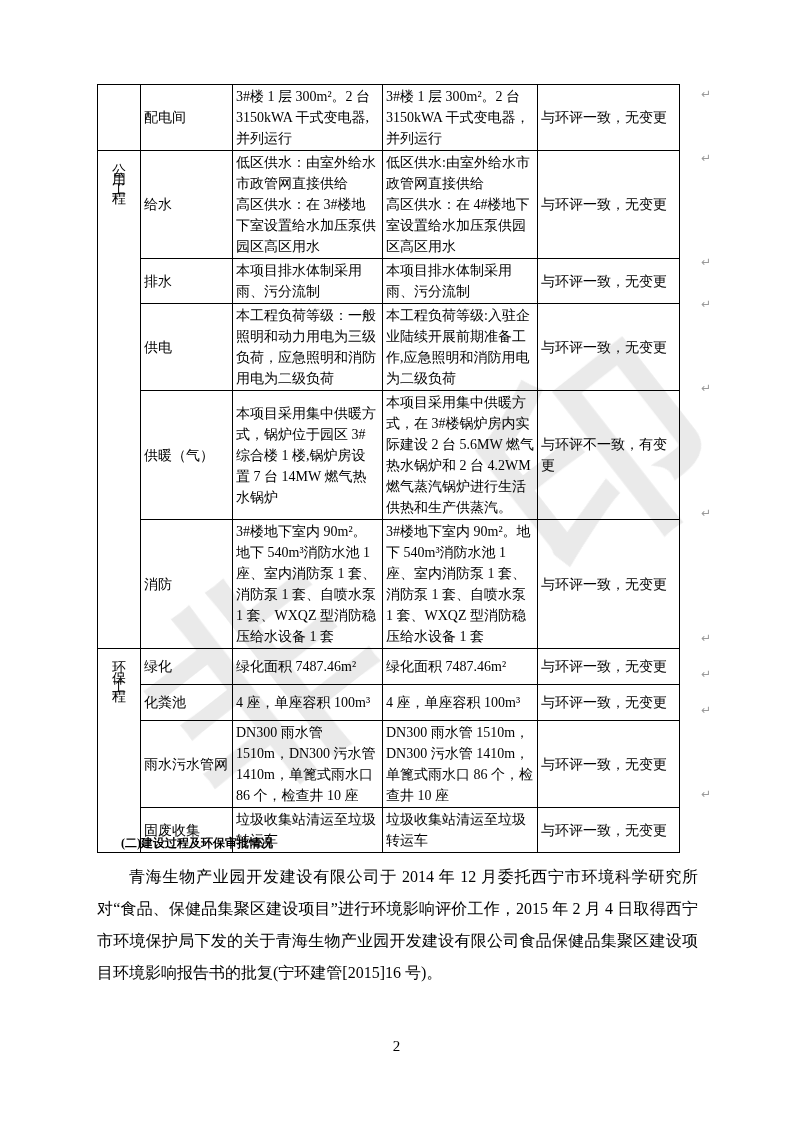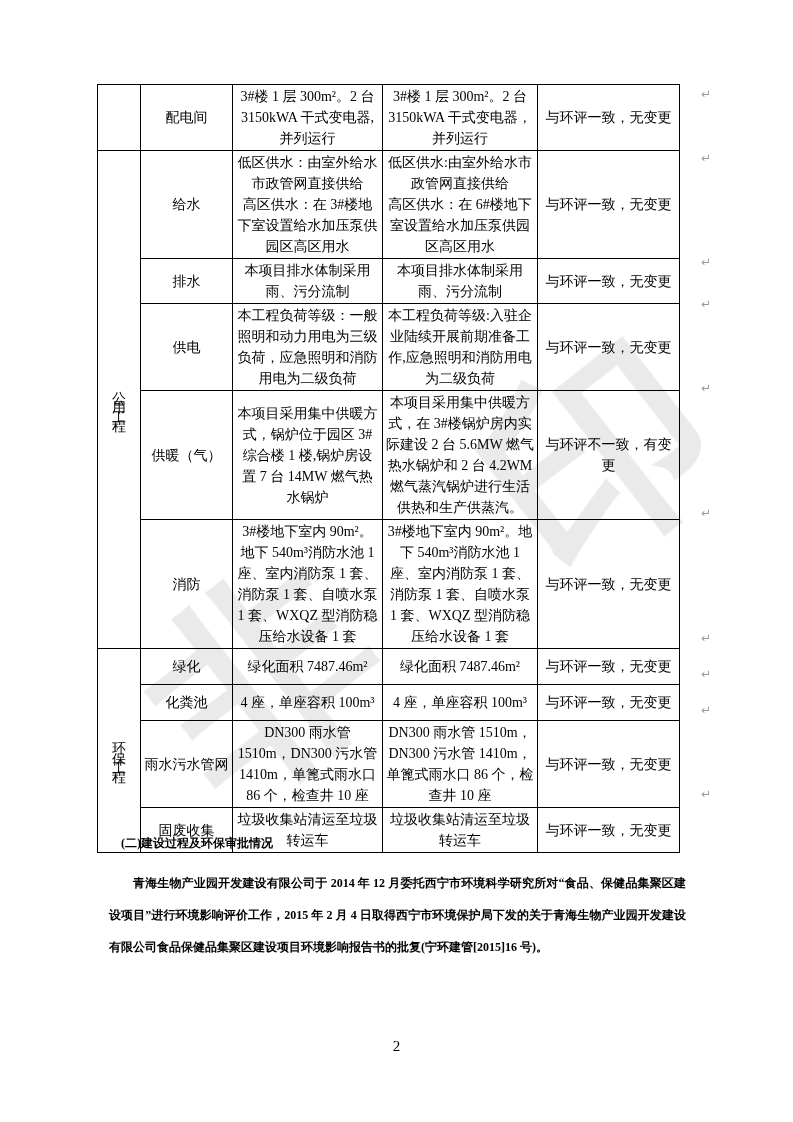--- a/index.html
+++ b/index.html
@@ -20,21 +20,21 @@
   .wm-2{left:492px;top:348px;}
   
   .doc-table{
     position:absolute;z-index:2;left:97px;top:84px;
     border-collapse:collapse;table-layout:fixed;
     font-size:14px;line-height:21px;
   }
   .doc-table td{
     border:1px solid #000;
     padding:1px 3px;
-    text-align:center;vertical-align:middle;
+    text-align:left;vertical-align:middle;
     white-space:pre-line;
     background:transparent;
   }
   .col-cat{width:43px;}
   .col-name{width:92px;}
   .col-d1{width:150px;}
   .col-d2{width:155px;}
   .col-comp{width:142px;}
   td.cat{
     writing-mode:vertical-rl;text-orientation:upright;
@@ -48,24 +48,23 @@
   }
   
   .text-block{
     position:absolute;z-index:2;left:97px;top:831px;width:601px;
   }
   .section-heading{
     font-size:12px;font-weight:bold;line-height:24px;
     text-indent:2em;margin:0 0 6px 0;
   }
   .body-para{
-    font-size:12px;line-height:32px;
+    font-size:16px;line-height:32px;
     text-indent:2em;text-align:justify;
-    margin:12px;
-    font-weight:bold;
+    margin:0;
   }
   .page-number{
     position:absolute;z-index:2;left:0;top:1038px;width:793px;
     text-align:center;font-size:15px;
   }
 </style>
 </head>
 <body>
 
 <div class="page">
@@ -90,21 +89,21 @@
       <td>3#楼 1 层 300m²。2 台 3150kWA 干式变电器,并列运行</td>
       <td>3#楼 1 层 300m²。2 台 3150kWA 干式变电器，并列运行</td>
       <td>与环评一致，无变更</td>
     </tr>
     <tr style="height:104px;">
       <td class="cat" rowspan="5">公用工程</td>
       <td>给水</td>
       <td>低区供水：由室外给水市政管网直接供给
 高区供水：在 3#楼地下室设置给水加压泵供园区高区用水</td>
       <td>低区供水:由室外给水市政管网直接供给
-高区供水：在 6#楼地下室设置给水加压泵供园区高区用水</td>
+高区供水：在 4#楼地下室设置给水加压泵供园区高区用水</td>
       <td>与环评一致，无变更</td>
     </tr>
     <tr style="height:42px;margin-top:22px;">
       <td>排水</td>
       <td>本项目排水体制采用雨、污分流制</td>
       <td>本项目排水体制采用雨、污分流制</td>
       <td>与环评一致，无变更</td>
     </tr>
     <tr style="height:84px;">
       <td>供电</td>

